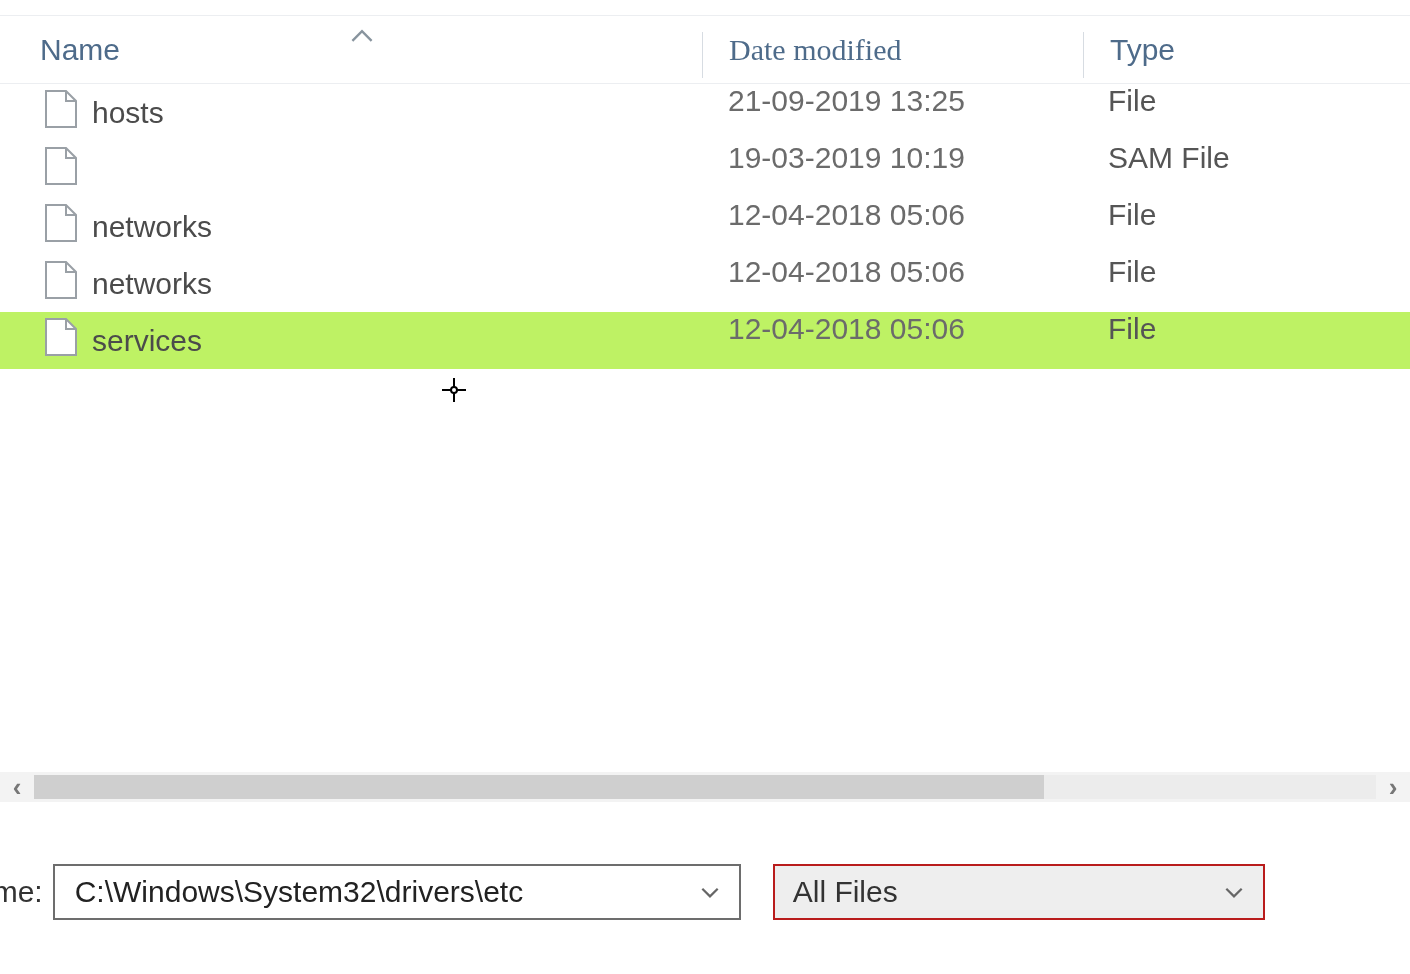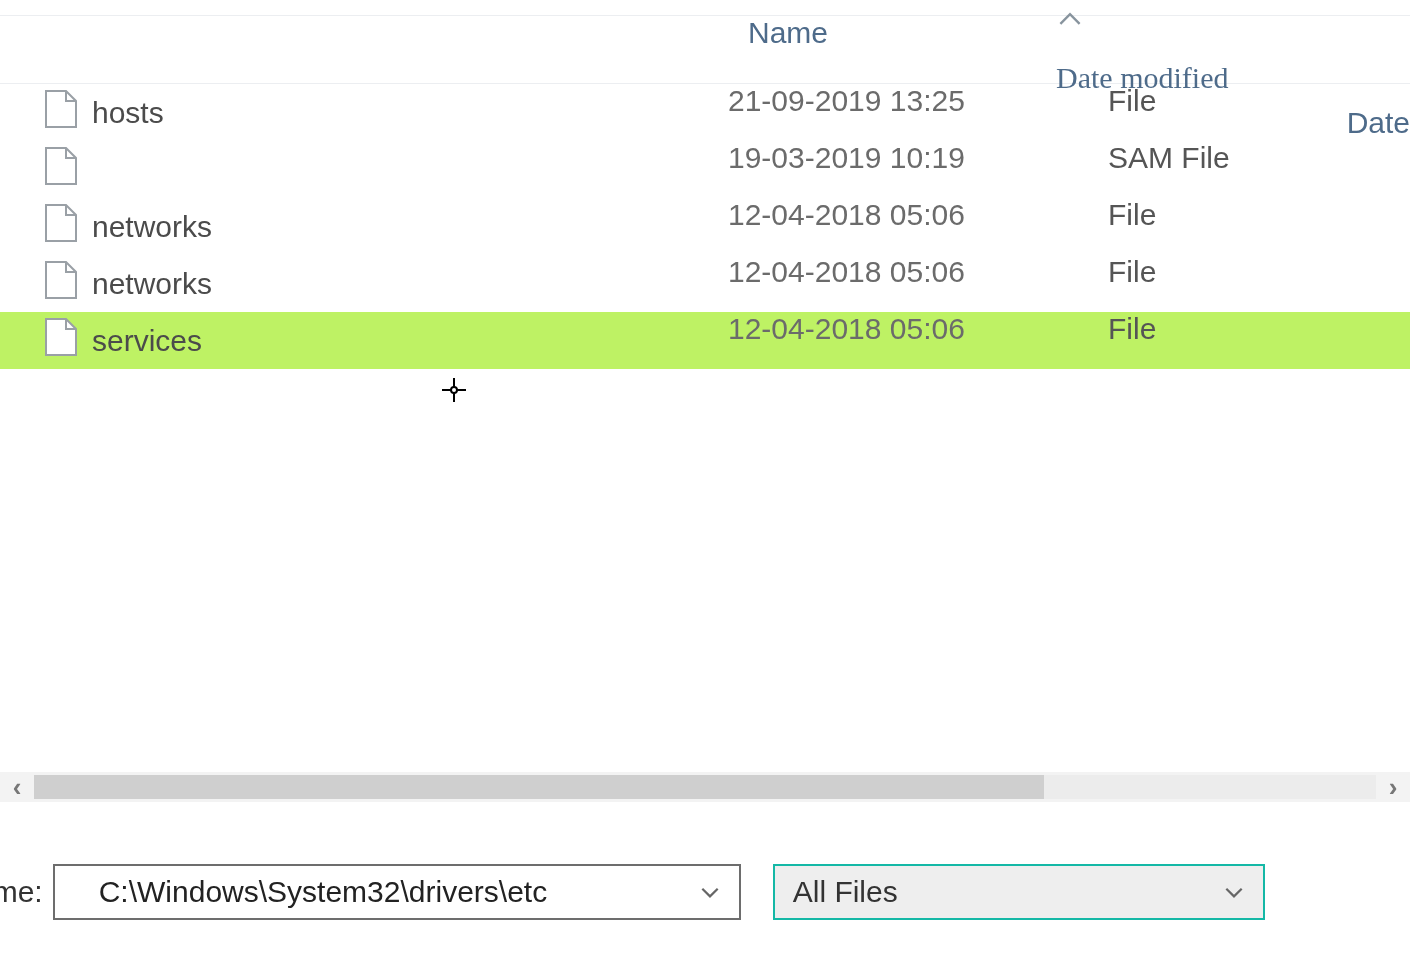--- a/index.html
+++ b/index.html
@@ -15,26 +15,25 @@
   }
 
   
   .top-strip {
     height: 16px;
     background: #ffffff;
     border-bottom: 1px solid #eceef1;
   }
   .header-row {
     display: flex;
-    align-items: flex-end;
+    align-items: center;
     height: 68px;
     border-bottom: 1px solid #eceef1;
     color: #4e6b8a;
     user-select: none;
-    flex-direction: column;
   }
   .col-name   { width: 702px; padding-left: 40px; position: relative; }
   .col-date   { width: 380px; padding-left: 26px; font-family: Liberation Serif, serif; }
   .col-type   { flex: 1 1 auto; padding-left: 26px; }
   .col-sep {
     border-left: 1px solid #d7dce2;
     height: 46px;
     margin-top: 11px;
   }
   .sort-caret {
@@ -115,30 +114,30 @@
     border: 2px solid #6d6d6d;
     display:flex; align-items:center;
     padding: 0 18px;
     margin-right: 32px;
     font-size: 30px;
     color: #222;
     background:#fff;
   }
   .fname-box input {
     flex:1 1 auto; border:none; outline:none;
-    font: inherit; color:inherit; background:transparent;margin-left:24px;
+    font: inherit; color:inherit; background:transparent;
   }
   .dd-caret {
     width: 22px; height: 22px;
     color:#666;
   }
   .filter-box {
     flex: 0 0 492px;
     height: 56px;
-    border: 2px solid #14b8a6;
+    border: 2px solid #b91c1c;
     background: #eeeeee;
     display:flex; align-items:center;
     padding: 0 18px;
     color:#333;
   }
   .filter-box span { flex:1 1 auto; }
 
   
   .cursor-cross {
     position:absolute;
@@ -158,21 +157,21 @@
     <svg class="sort-caret" viewBox="0 0 20 12">
       <polyline points="2,10 10,2 18,10" fill="none" stroke="#88949e" stroke-width="2"></polyline>
     </svg>
   </div>
   <div class="col-sep"></div>
   <div class="col-date">
     <span>Date modified</span>
   </div>
   <div class="col-sep"></div>
   <div class="col-type">
-    <span>Date</span>
+    <span>Type</span>
   </div>
 </div>
 
 <div class="file-list" id="file-list">
     <div class="file-row">
       <div class="cell-name">
         <span><svg class="file-icon" viewBox="0 0 34 40">
             <path d="M2 2 H22 L32 12 V38 H2 Z" fill="#ffffff" stroke="#9aa0a6" stroke-width="2"></path>
             <path d="M22 2 V12 H32" fill="none" stroke="#9aa0a6" stroke-width="2"></path>
           </svg></span>

